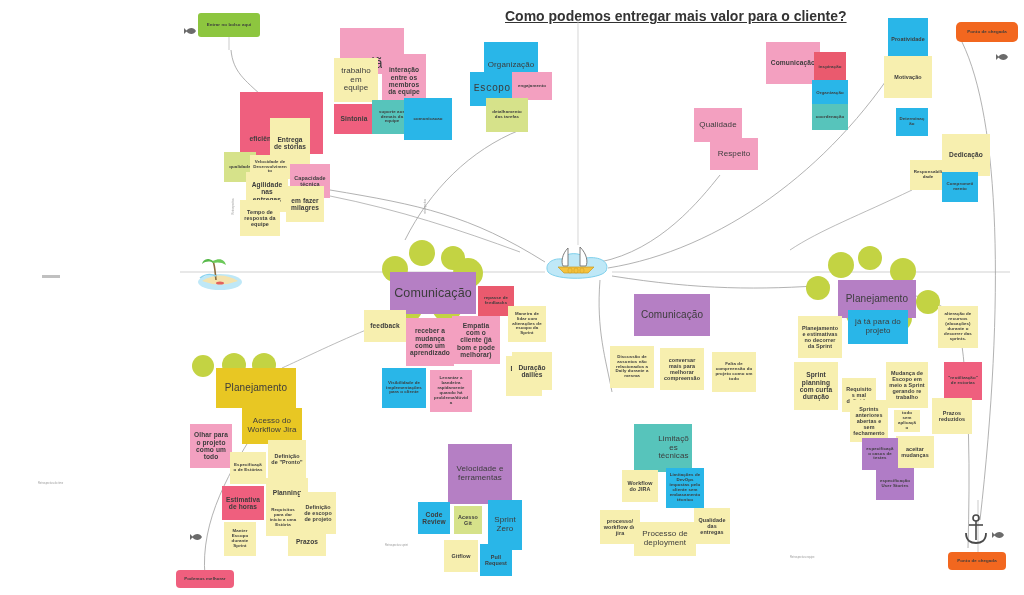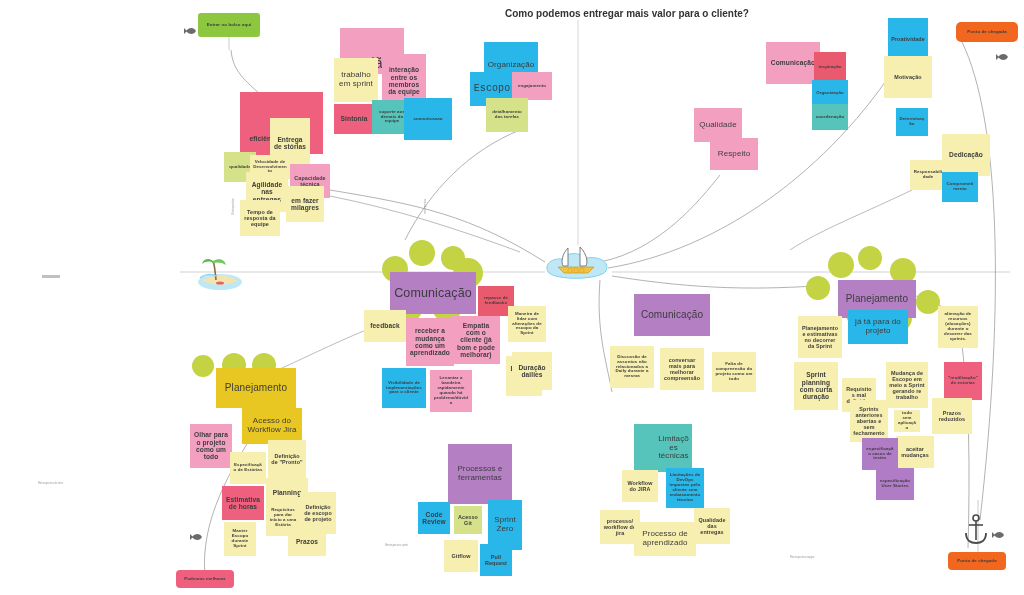--- a/index.html
+++ b/index.html
@@ -46,24 +46,25 @@
   .c-green{background:#d6e28a;}
   .c-greenb{background:#8dc63f;}
   .c-teal{background:#57c4bb;}
   .c-blue{background:#29b6e8;}
   .c-violet{background:#b57fc4;}
   .c-orange{background:#f2671f;border-radius:5px;}
   .c-lilac{background:#b07cc6;}
 
   .pagetitle{
     position:absolute;
-    font-size:10px;
+    font-size:14px;
     font-weight:600;
     color:#333;
     white-space:nowrap;
+    text-decoration:underline;
   }
   .bush{
     position:absolute;border-radius:50%;
     background:#c3d343;
   }
   .icon{position:absolute;}
   .microlabel{
     position:absolute;font-size:2.6px;color:#9a9a9a;white-space:nowrap;
   }
   .smudge{position:absolute;background:#8c8c8c;opacity:.55;}
@@ -222,21 +223,21 @@
       <div class="note c-yellow t-s" style="left: 286px; top: 186px; width: 38px; height: 36px;">
         <span>em fazer milagres</span>
       </div>
       <div class="note c-yellow t-xs" style="left: 240px; top: 200px; width: 40px; height: 36px;">
         <span>Tempo de resposta da equipe</span>
       </div>
       <div class="note c-pink t-huge" style="left: 340px; top: 28px; width: 64px; height: 46px;">
         <span>União</span>
       </div>
       <div class="note c-yellow t-m" style="left: 334px; top: 58px; width: 44px; height: 44px;">
-        <span>trabalho em sprint</span>
+        <span>trabalho em equipe</span>
       </div>
       <div class="note c-pink t-s" style="left: 382px; top: 54px; width: 44px; height: 54px;">
         <span>interação entre os membros da equipe</span>
       </div>
       <div class="note c-rose t-s" style="left: 334px; top: 104px; width: 40px; height: 30px;">
         <span>Sintonia</span>
       </div>
       <div class="note c-teal t-xxs" style="left: 372px; top: 100px; width: 40px; height: 34px;">
         <span>suporte aos demais da equipe</span>
       </div>
@@ -366,21 +367,21 @@
       <div class="note c-yellow t-s" style="left: 288px; top: 528px; width: 38px; height: 28px;">
         <span>Prazos</span>
       </div>
       <div class="note c-yellow t-xxs" style="left: 224px; top: 522px; width: 32px; height: 34px;">
         <span>Manter Escopo durante Sprint</span>
       </div>
       <div class="note c-rose t-xxs" style="left: 176px; top: 570px; width: 58px; height: 18px; border-radius: 4px;">
         <span>Podemos melhorar</span>
       </div>
       <div class="note c-violet t-m" style="left: 448px; top: 444px; width: 64px; height: 60px;">
-        <span>Processos e ferramentas</span>
+        <span>Velocidade e ferramentas</span>
       </div>
       <div class="note c-blue t-s" style="left: 418px; top: 502px; width: 32px; height: 32px;">
         <span>Code Review</span>
       </div>
       <div class="note c-green t-xs" style="left: 454px; top: 506px; width: 28px; height: 28px;">
         <span>Acesso Git</span>
       </div>
       <div class="note c-blue t-m" style="left: 488px; top: 500px; width: 34px; height: 50px;">
         <span>Sprint Zero</span>
       </div>
@@ -396,21 +397,21 @@
       <div class="note c-yellow t-xs" style="left: 622px; top: 470px; width: 36px; height: 32px;">
         <span>Workflow do JIRA</span>
       </div>
       <div class="note c-blue t-xxs" style="left: 666px; top: 468px; width: 38px; height: 40px;">
         <span>Limitações de DevOps impostas pelo cliente sem embasamento técnico</span>
       </div>
       <div class="note c-yellow t-xs" style="left: 600px; top: 510px; width: 40px; height: 34px;">
         <span>processo/ workflow do jira</span>
       </div>
       <div class="note c-yellow t-m" style="left: 634px; top: 522px; width: 62px; height: 34px;">
-        <span>Processo de aprendizado</span>
+        <span>Processo de deployment</span>
       </div>
       <div class="note c-yellow t-xs" style="left: 694px; top: 508px; width: 36px; height: 36px;">
         <span>Qualidade das entregas</span>
       </div>
       <div class="note c-violet t-l" style="left: 838px; top: 280px; width: 78px; height: 38px;">
         <span>Planejamento</span>
       </div>
       <div class="note c-blue t-m" style="left: 848px; top: 310px; width: 60px; height: 34px;">
         <span>já tá para do projeto</span>
       </div>

